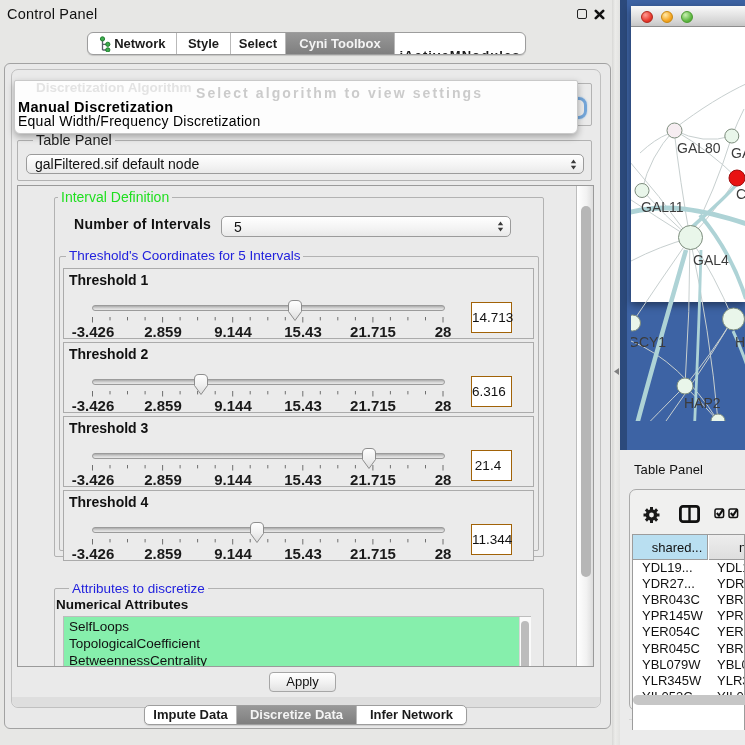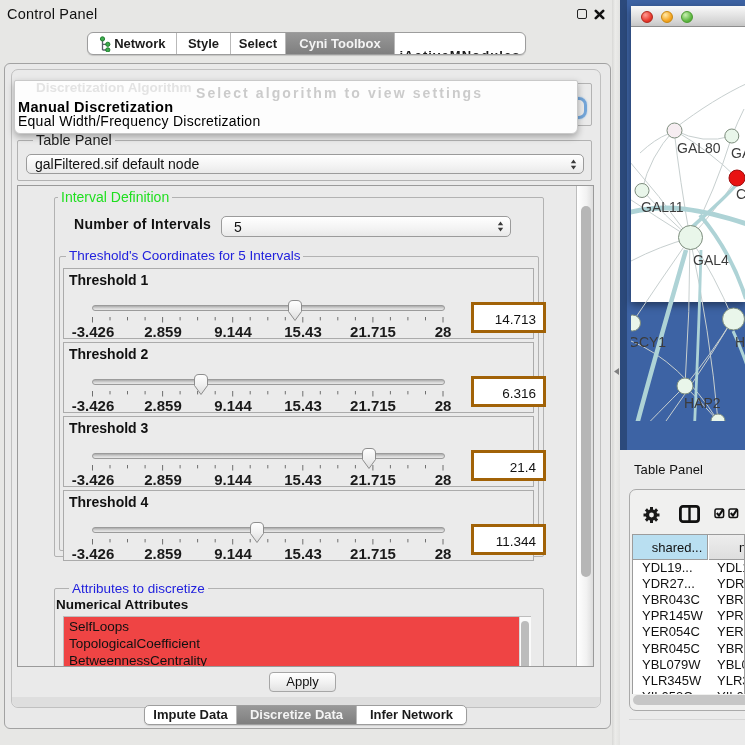--- a/index.html
+++ b/index.html
@@ -47,26 +47,26 @@
 #greenlabel { left:40px; top:3px; color:#1fdf1f; font-size:14px; }
 #noilabel { position:absolute; left:56px; top:30px; font-size:14px; letter-spacing:0.3px; font-weight:bold; color:#111; }
 #noicombo { left:203px; top:30px; width:290px; height:21px; }
 #bluebox { left:41px; top:70px; width:480px; height:295px; }
 #bluelabel { left:48px; top:62px; color:#2222dd; }
 
 .thp { position:absolute; left:45px; width:471px; height:71px; border:1px solid #ababab; background:#ebebeb; }
 .thlab { position:absolute; left:5px; top:3px; font-size:14px; font-weight:bold; color:#111; }
 .track { position:absolute; left:28px; top:35.5px; width:353px; height:6px; border:1px solid #9b9b9b; border-radius:3px; background:linear-gradient(#ababab,#d6d6d6 55%,#e8e8e8); }
 .tl { position:absolute; top:54px; width:70px; text-align:center; font-size:15px; font-weight:bold; color:#1a1a1a; }
-.valbox { position:absolute; left:407px; top:33px; width:75px; height:31px; background:#fff; border:3px solid #a16207; font-size:13.5px; color:#111; text-align:right; line-height:30px; padding-right:7px; }
+.valbox { position:absolute; left:407px; top:33px; width:41px; height:31px; background:#fff; border:1px solid #a16207; font-size:13.5px; color:#111; text-align:center; line-height:30px; padding-right:7px; }
 
 #attrbox { left:36px; top:402px; width:490px; height:140px; }
 #attrlabel { left:51px; top:395px; color:#2222dd; }
 #numattr { position:absolute; left:38px; top:411px; font-size:13.5px; font-weight:bold; color:#111; }
-#listbox { position:absolute; left:45px; top:430px; width:468px; height:80px; background:#ef4444; border:1px solid #bdbdbd; font-size:13.5px; color:#111;text-align:right; }
+#listbox { position:absolute; left:45px; top:430px; width:468px; height:80px; background:#86efac; border:1px solid #bdbdbd; font-size:13.5px; color:#111;text-align:right; }
 #listbox .row { position:absolute; left:5px; white-space:nowrap; }
 #lsbtrack { position:absolute; left:455px; top:0; width:12px; height:80px; border-left:1px solid #d8d8d8; background:#fafafa; }
 #lsbthumb { position:absolute; left:457px; top:4px; width:8px; height:48px; background:#bcbcbc; border-radius:4px; }
 
 #applybtn { position:absolute; left:269px; top:672px; width:67px; height:20px; background:linear-gradient(#ffffff,#f1f1f1 55%,#e2e2e2); border:1px solid #a6a6a6; border-radius:4px; text-align:center; font-size:13px; line-height:18px; color:#111; }
 #bottabs { position:absolute; left:144px; top:705px; height:20px; display:flex; border:1px solid #9d9d9d; border-radius:5px; background:#fff; overflow:hidden; box-shadow:0 1px 1px rgba(0,0,0,0.12); }
 #bottabs .seg { height:18px; line-height:18px; font-size:13px; font-weight:bold; color:#1b1b1b; text-align:center; border-right:1px solid #b9b9b9; white-space:nowrap; }
 #bottabs .seg:last-child { border-right:none; }
 #bottabs .sel { background:linear-gradient(#989898,#7f7f7f); color:#f4f4f4; }
 
@@ -76,21 +76,21 @@
 #darkband { position:absolute; left:0px; top:0; width:7px; height:450px; background:#2c4a7c; }
 #netwin { position:absolute; left:11px; top:6px; width:114px; height:296px; background:#fff; box-shadow:0 3px 8px rgba(0,0,0,0.45); }
 #nettitle { position:absolute; left:0; top:0; width:114px; height:21px; background:linear-gradient(#f9f9f9,#d6d6d6 75%,#c6c6c6); border-bottom:1px solid #8e8e8e; }
 .tlight { position:absolute; top:4.5px; width:12px; height:12px; border-radius:50%; }
 
 #tpanel { position:absolute; left:620px; top:450px; width:125px; height:295px; background:#ebebeb; }
 #tptitle { position:absolute; left:14px; top:12px; font-size:13px; letter-spacing:0.1px; color:#111; }
 #tpwin { position:absolute; left:9px; top:39px; width:130px; height:222px; background:#f0f0ef; border:1px solid #aaaaaa; border-radius:7px; }
 #tpline { position:absolute; left:9px; top:260px; width:130px; height:10px; border-bottom:1px solid #d7d7d7; }
 
-#tbl { position:absolute; left:12px; top:84px; width:113px; height:160px; background:#fff; border:1px solid #9c9c9c; border-bottom:none; overflow:hidden; font-size:13px; }
+#tbl { position:absolute; left:12px; top:84px; width:113px; height:196px; background:#fff; border:1px solid #9c9c9c; border-bottom:none; overflow:hidden; font-size:13px; }
 #th1 { position:absolute; left:0; top:0; width:75px; height:25px; background:#b9dff1; border-right:1px solid #9c9c9c; border-bottom:1px solid #9c9c9c; text-align:center; text-indent:14px; line-height:25px; color:#111; }
 #th2 { position:absolute; left:76px; top:0; width:60px; height:25px; background:linear-gradient(#ededed,#dedede); border-bottom:1px solid #9c9c9c; line-height:25px; padding-left:30px; color:#111; }
 .trow { position:absolute; white-space:nowrap; color:#111; }
 #hsb { position:absolute; left:13px; top:245px; width:125px; height:10px; background:#c6c6c6; border-radius:5px; }
 </style></head>
 <body>
 <div id="cp">
   <div id="cptitle">Control Panel</div>
   <div id="floatbtn"></div>
   <svg style="position:absolute;left:594px;top:9px" width="11" height="11" viewBox="0 0 11 11">

